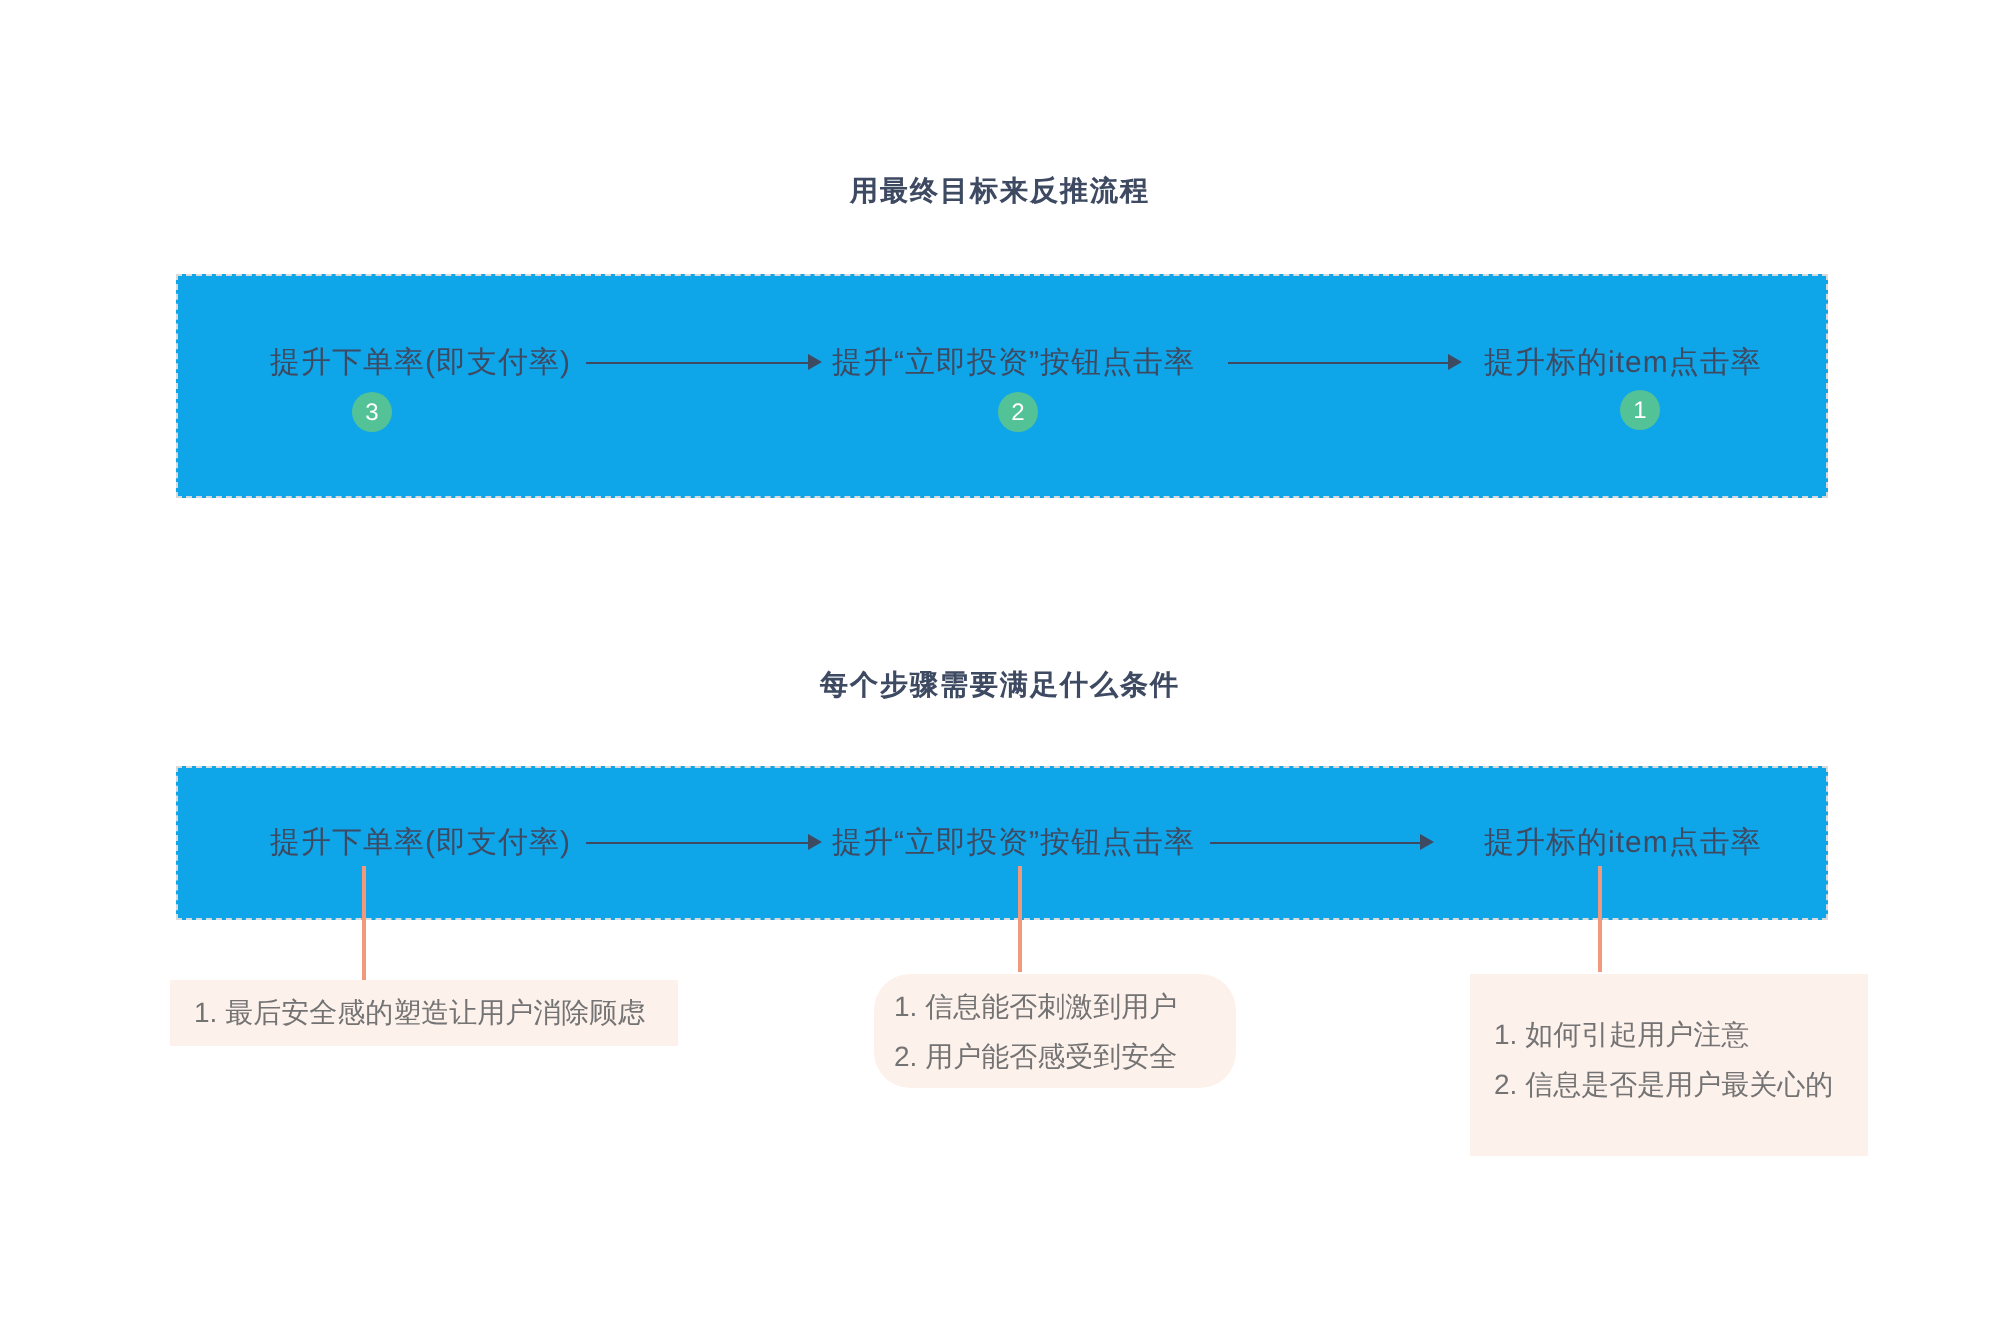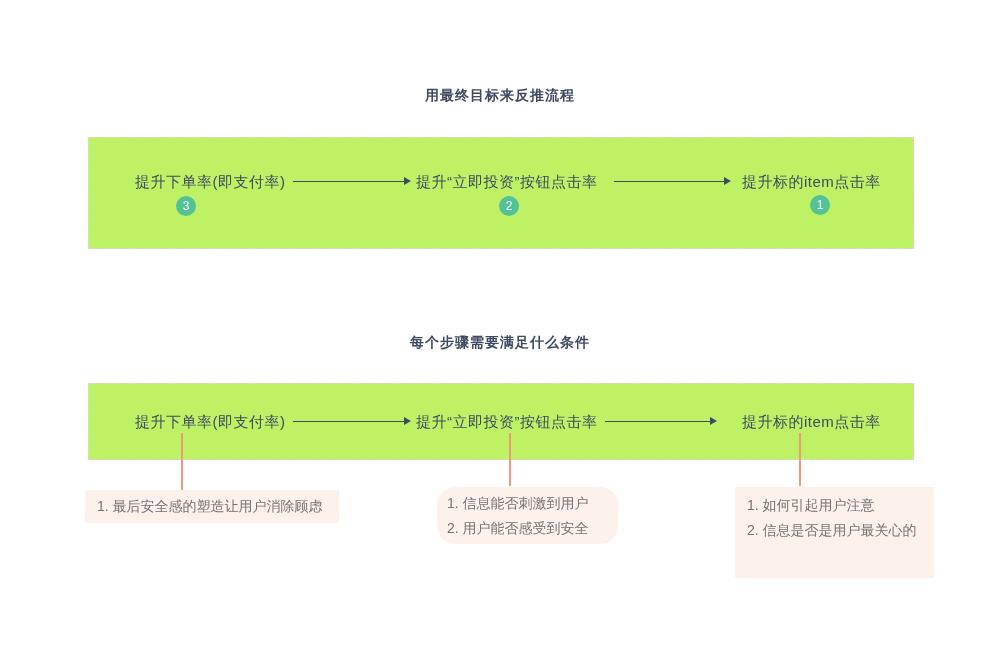--- a/index.html
+++ b/index.html
@@ -25,21 +25,21 @@
     font-weight: 600;
     color: #3e4a62;
     letter-spacing: 1px;
   }
   .flow-box {
     position: absolute;
     left: 88px;
     width: 826px;
     border: 1px dashed #d9d9d9;
     box-sizing: border-box;
-    background: #bef264;
+    background: #0ea5e9;
   }
   .step-label {
     position: absolute;
     font-size: 15px;
     line-height: 21px;
     font-weight: 500;
     color: #3e4a62;
     white-space: nowrap;
     letter-spacing: 0.5px;
   }
@@ -84,21 +84,21 @@
     color: #737373;
   }
   .note-line {
     font-size: 14px;
     line-height: 25px;
     white-space: nowrap;
   }
   #note-a { left: 85px;  top: 490px; width: 254px; height: 33px; padding: 4px 12px; }
   #note-a .note-line { line-height: 25px; }
   #note-b { left: 437px; top: 487px; width: 181px; height: 57px; padding: 4px 10px; border-radius: 18px; }
-  #note-c { left: 735px; top: 487px; width: 199px; height: 91px; padding: 6px 12px; }
+  #note-c { left: 735px; top: 487px; width: 199px; height: 91px; padding: 18px 12px; }
 </style>
 </head>
 <body>
 
 <div class="page">
 
   <div class="section-title" style="top:83px">用最终目标来反推流程</div>
 
   <div class="flow-box" style="top:137px;height:112px">
 

